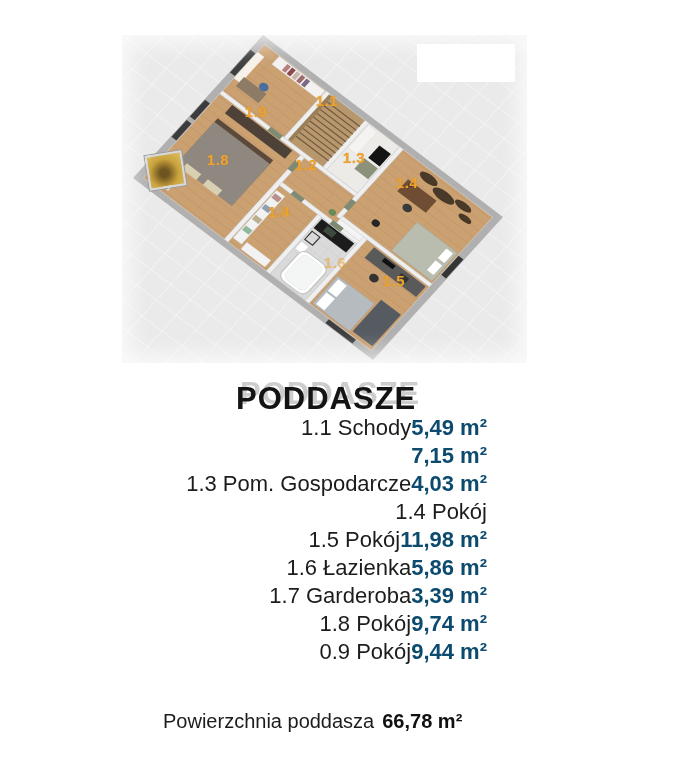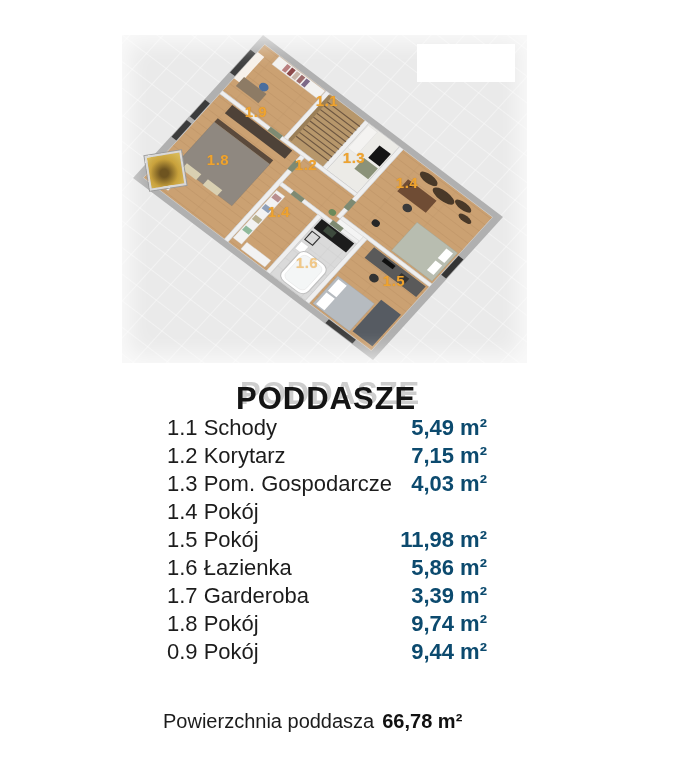--- a/index.html
+++ b/index.html
@@ -4,27 +4,27 @@
 <style>
   html,body{margin:0;padding:0;background:#ffffff;font-family:"Liberation Sans",sans-serif;}
   .page{position:relative;width:676px;height:773px;background:#ffffff;overflow:hidden;}
 
   
   .plan-area{position:absolute;left:122px;top:35px;width:405px;height:328px;background:#0c4a6e;overflow:hidden;}
   .plan-area::after{content:"";position:absolute;inset:0;box-shadow:inset 0 0 22px 8px rgba(255,255,255,.75);pointer-events:none;}
   .plan-svg{position:absolute;left:0;top:0;}
   .watermark-box{position:absolute;left:295px;top:9px;width:98px;height:38px;background:#ffffff;}
   .room-label{position:absolute;transform:translate(-50%,-50%);font-size:15px;font-weight:bold;color:#efa32f;text-shadow:0 0 1px rgba(170,110,10,.55);letter-spacing:.5px;white-space:nowrap;}
-  .room-label.dim{opacity:.55;}
+  .room-label.dim{opacity:.55;margin-left:28px;}
   .painting{position:absolute;left:25px;top:118px;width:33px;height:31px;transform:rotate(-9deg);background:radial-gradient(circle at 45% 58%,#6e5420 16%,#c9a23c 55%,#d8ba58 90%);border:2px solid #d9d9d9;box-shadow:0 0 0 1px #9a9a9a;}
 
   
   .legend-title{position:absolute;left:236px;top:381px;font-size:31px;font-weight:bold;color:#141414;letter-spacing:1px;text-shadow:4px -5px 0 rgba(145,145,145,.45);}
   .legend-rows{position:absolute;left:167px;top:414px;width:320px;}
-  .legend-row{display:flex;justify-content:space-between;align-items:baseline;height:28px;line-height:28px;}
+  .legend-row{display:flex;justify-content:flex-end;align-items:baseline;height:28px;line-height:28px;}
   .room-name{font-size:22px;color:#1c1c1c;}
   .room-area{font-size:22px;font-weight:bold;color:#0c4a6e;}
   .total-line{position:absolute;left:163px;top:710px;font-size:20px;color:#1c1c1c;white-space:nowrap;}
   .total-line .total-value{font-weight:bold;margin-left:8px;color:#111111;}
 </style>
 </head>
 <body>
 
 <div class="page">
 
@@ -184,21 +184,20 @@
   </div>
 
   <div class="legend-title">PODDASZE</div>
 
   <div class="legend-rows">
     <div class="legend-row">
       <span class="room-name">1.1 Schody</span>
       <span class="room-area">5,49 m²</span>
     </div>
     <div class="legend-row">
-      <span class="room-name">1.2 Korytarz</span>
       <span class="room-area">7,15 m²</span>
     </div>
     <div class="legend-row">
       <span class="room-name">1.3 Pom. Gospodarcze</span>
       <span class="room-area">4,03 m²</span>
     </div>
     <div class="legend-row">
       <span class="room-name">1.4 Pokój</span>
     </div>
     <div class="legend-row">

